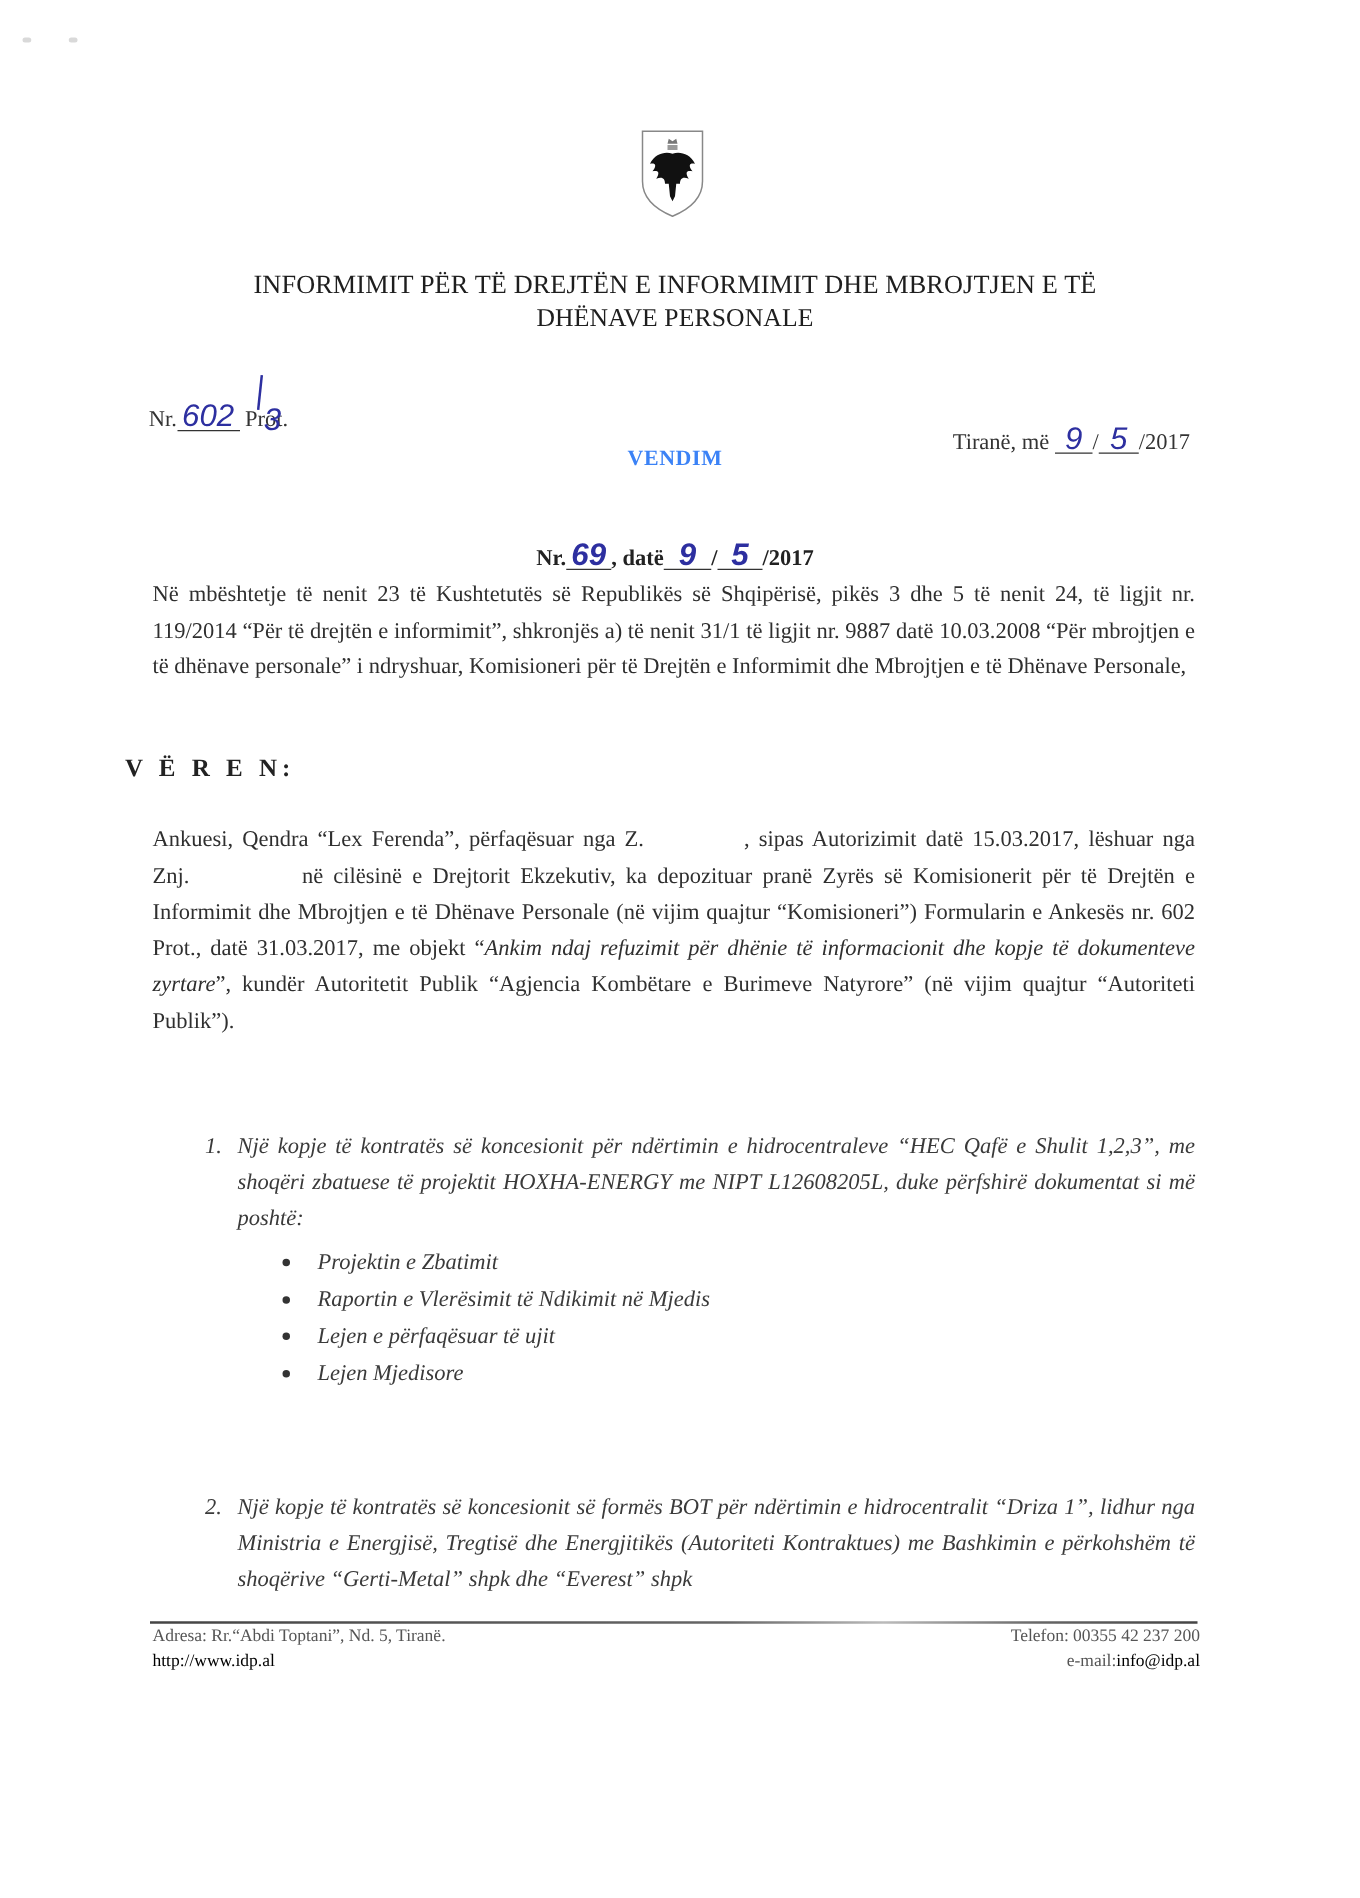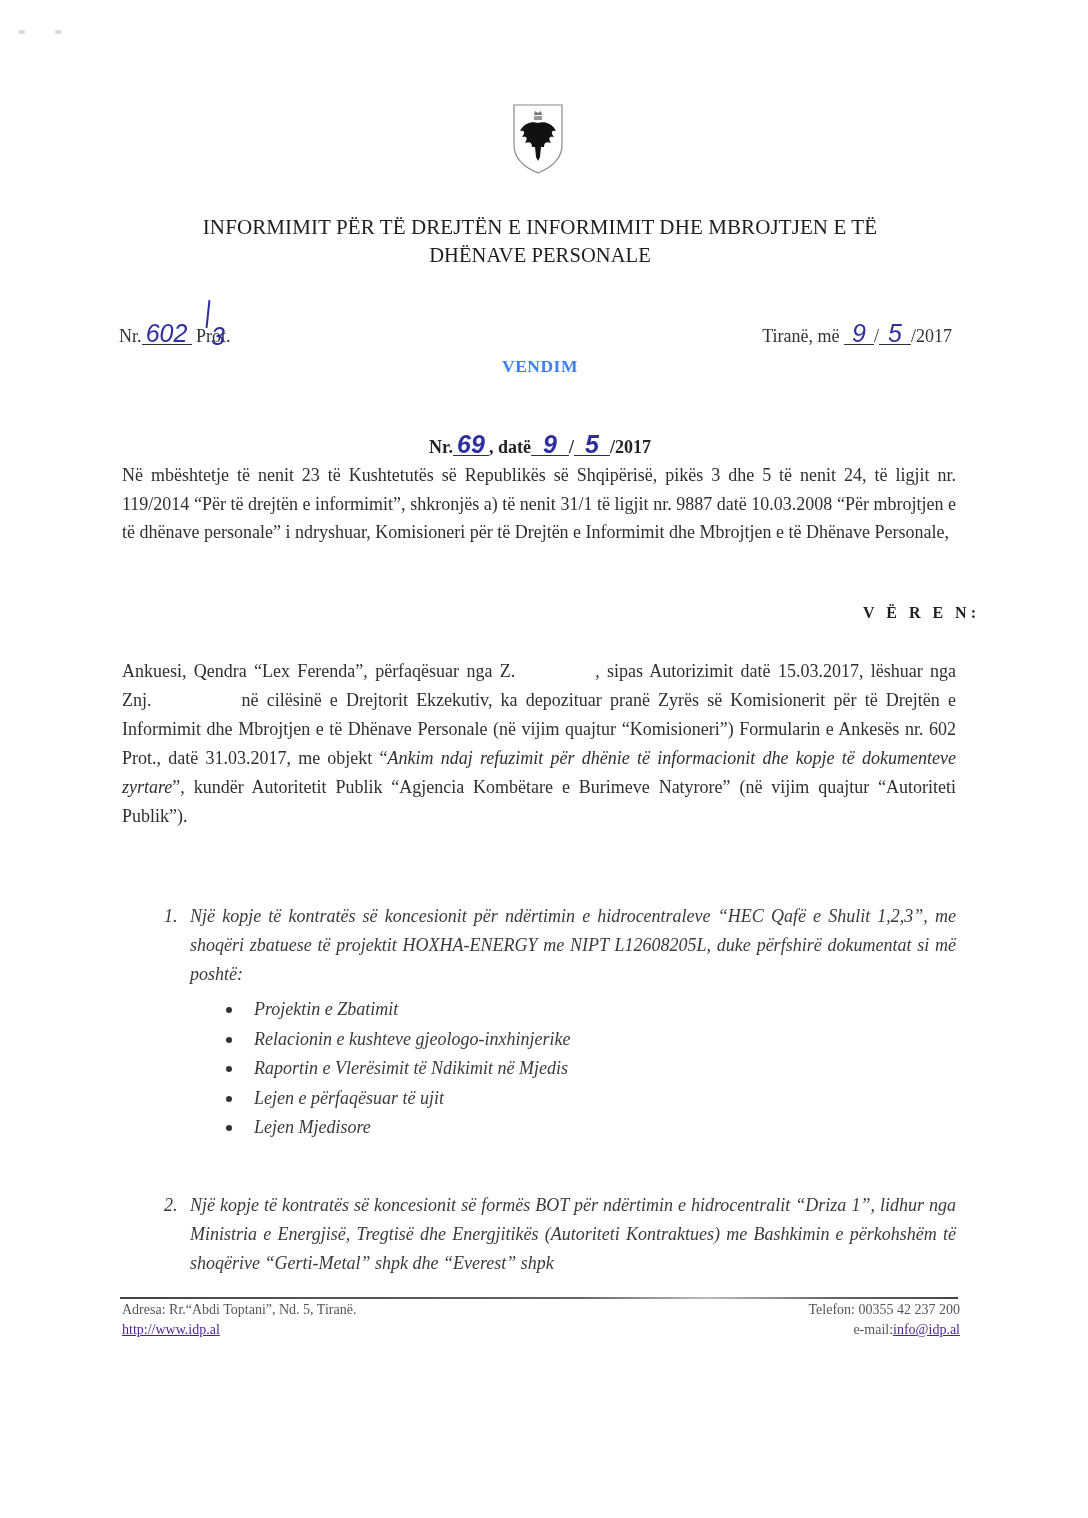--- a/index.html
+++ b/index.html
@@ -20,55 +20,55 @@
   .h3 { top: 244px; }
 
   .hand { font-family: "Liberation Sans", "DejaVu Sans", sans-serif; font-style: italic; color: #2d2fa0; font-size: 25px; }
   .hl { display: inline-block; border-bottom: 1.3px solid #333; text-align: center; line-height: 22px; margin-top: 24px; }
 
   .prot { position: absolute; left: 119px; top: 298px; font-size: 18px; color: #333; }
   .prot .num { width: 50px; }
   .prot .sub { position: absolute; left: 92px; top: 24px; }
   .prot .tick { position: absolute; left: 88px; top: 2px; width: 2px; height: 28px; background: #2d2fa0; transform: rotate(6deg); }
 
-  .place-date { position: absolute; right: 136px; top: 298px; font-size: 18px; color: #333; }
+  .place-date { position: absolute; right: 136px; top: 316px; font-size: 18px; color: #333; }
   .place-date .d { width: 30px; }
   .place-date .m { width: 32px; }
 
   .vendim-title { position: absolute; left: 100px; width: 880px; top: 356px; text-align: center; font-weight: bold; font-size: 17.5px; color: #3b82f6; letter-spacing: 0.5px; }
 
   .vendim-nr { position: absolute; left: 100px; width: 880px; top: 409px; text-align: center; font-weight: bold; font-size: 18px; color: #222; }
   .vendim-nr .n { width: 36px; }
   .vendim-nr .d { width: 38px; }
   .vendim-nr .m { width: 36px; }
 
   .para { position: absolute; left: 122px; width: 834px; font-size: 18px; line-height: 28.5px; text-align: justify; color: #2f2f2f; }
   .p1 { top: 461px; }
 
-  .veren { position: absolute; left: 100px; width: 880px; top: 604px; text-align: right; font-weight: bold; font-size: 16px; letter-spacing: 4px; color: #222; }
+  .veren { position: absolute; left: 100px; width: 880px; top: 604px; text-align: left; font-weight: bold; font-size: 20px; letter-spacing: 4px; color: #222; }
 
   .p2 { top: 657px; line-height: 29px; }
   .p2 .gap { display: inline-block; width: 80px; }
   .p2 .gap2 { display: inline-block; width: 90px; }
   .p3 { top: 832px; line-height: 29px; }
 
   .req-list { position: absolute; left: 190px; width: 766px; font-size: 18px; font-style: italic; line-height: 29px; color: #3a3a3a; margin: 0; padding: 0; list-style: none; text-align: justify; }
   .req1 { top: 902px; }
   .req2 { top: 1191px; }
   .req-num { position: absolute; left: -26px; font-style: italic; }
 
   .sub-list { position: absolute; left: 226px; top: 995px; margin: 0; padding: 0; list-style: none; font-size: 18px; font-style: italic; color: #3a3a3a; }
   .sub-list li { height: 29.5px; line-height: 29.5px; position: relative; padding-left: 28px; }
   .sub-list li .bullet { position: absolute; left: 0; top: 12px; width: 6px; height: 6px; border-radius: 50%; background: #333; }
 
   .footer-rule { position: absolute; left: 120px; top: 1297px; width: 838px; height: 2px; background: linear-gradient(90deg, #444 0%, #666 55%, #bbb 70%, #666 85%, #444 100%); }
   .footer { position: absolute; left: 122px; width: 838px; top: 1300px; font-size: 14px; color: #555; line-height: 20px; }
   .footer .left { position: absolute; left: 0; top: 0; }
   .footer .right { position: absolute; right: 0; top: 0; text-align: right; }
-  .footer a { color: #4c1d95; text-decoration: underline; }
+  .footer a { color: #000000; }
 </style>
 </head>
 <body>
 
 <div class="page">
 
   <div class="scan-specks">
       <span></span>
       <span></span>
     </div>
@@ -112,21 +112,20 @@
   </div>
 
 
   <div class="req-list req1">
     <span class="req-num">1.</span>
     <span>Një kopje të kontratës së koncesionit për ndërtimin e hidrocentraleve “HEC Qafë e Shulit 1,2,3”, me shoqëri zbatuese të projektit HOXHA-ENERGY me NIPT L12608205L, duke përfshirë dokumentat si më poshtë:</span>
   </div>
 
   <ul class="sub-list">
     <li><span class="bullet"></span><span>Projektin e Zbatimit</span></li>
-    <li><span class="bullet"></span><span>Relacionin e kushteve gjeologo-inxhinjerike</span></li>
     <li><span class="bullet"></span><span>Raportin e Vlerësimit të Ndikimit në Mjedis</span></li>
     <li><span class="bullet"></span><span>Lejen e përfaqësuar të ujit</span></li>
     <li><span class="bullet"></span><span>Lejen Mjedisore</span></li>
   </ul>
 
   <div class="req-list req2">
     <span class="req-num">2.</span>
     <span>Një kopje të kontratës së koncesionit së formës BOT për ndërtimin e hidrocentralit “Driza 1”, lidhur nga Ministria e Energjisë, Tregtisë dhe Energjitikës (Autoriteti Kontraktues) me Bashkimin e përkohshëm të shoqërive “Gerti-Metal” shpk dhe “Everest” shpk</span>
   </div>
 

